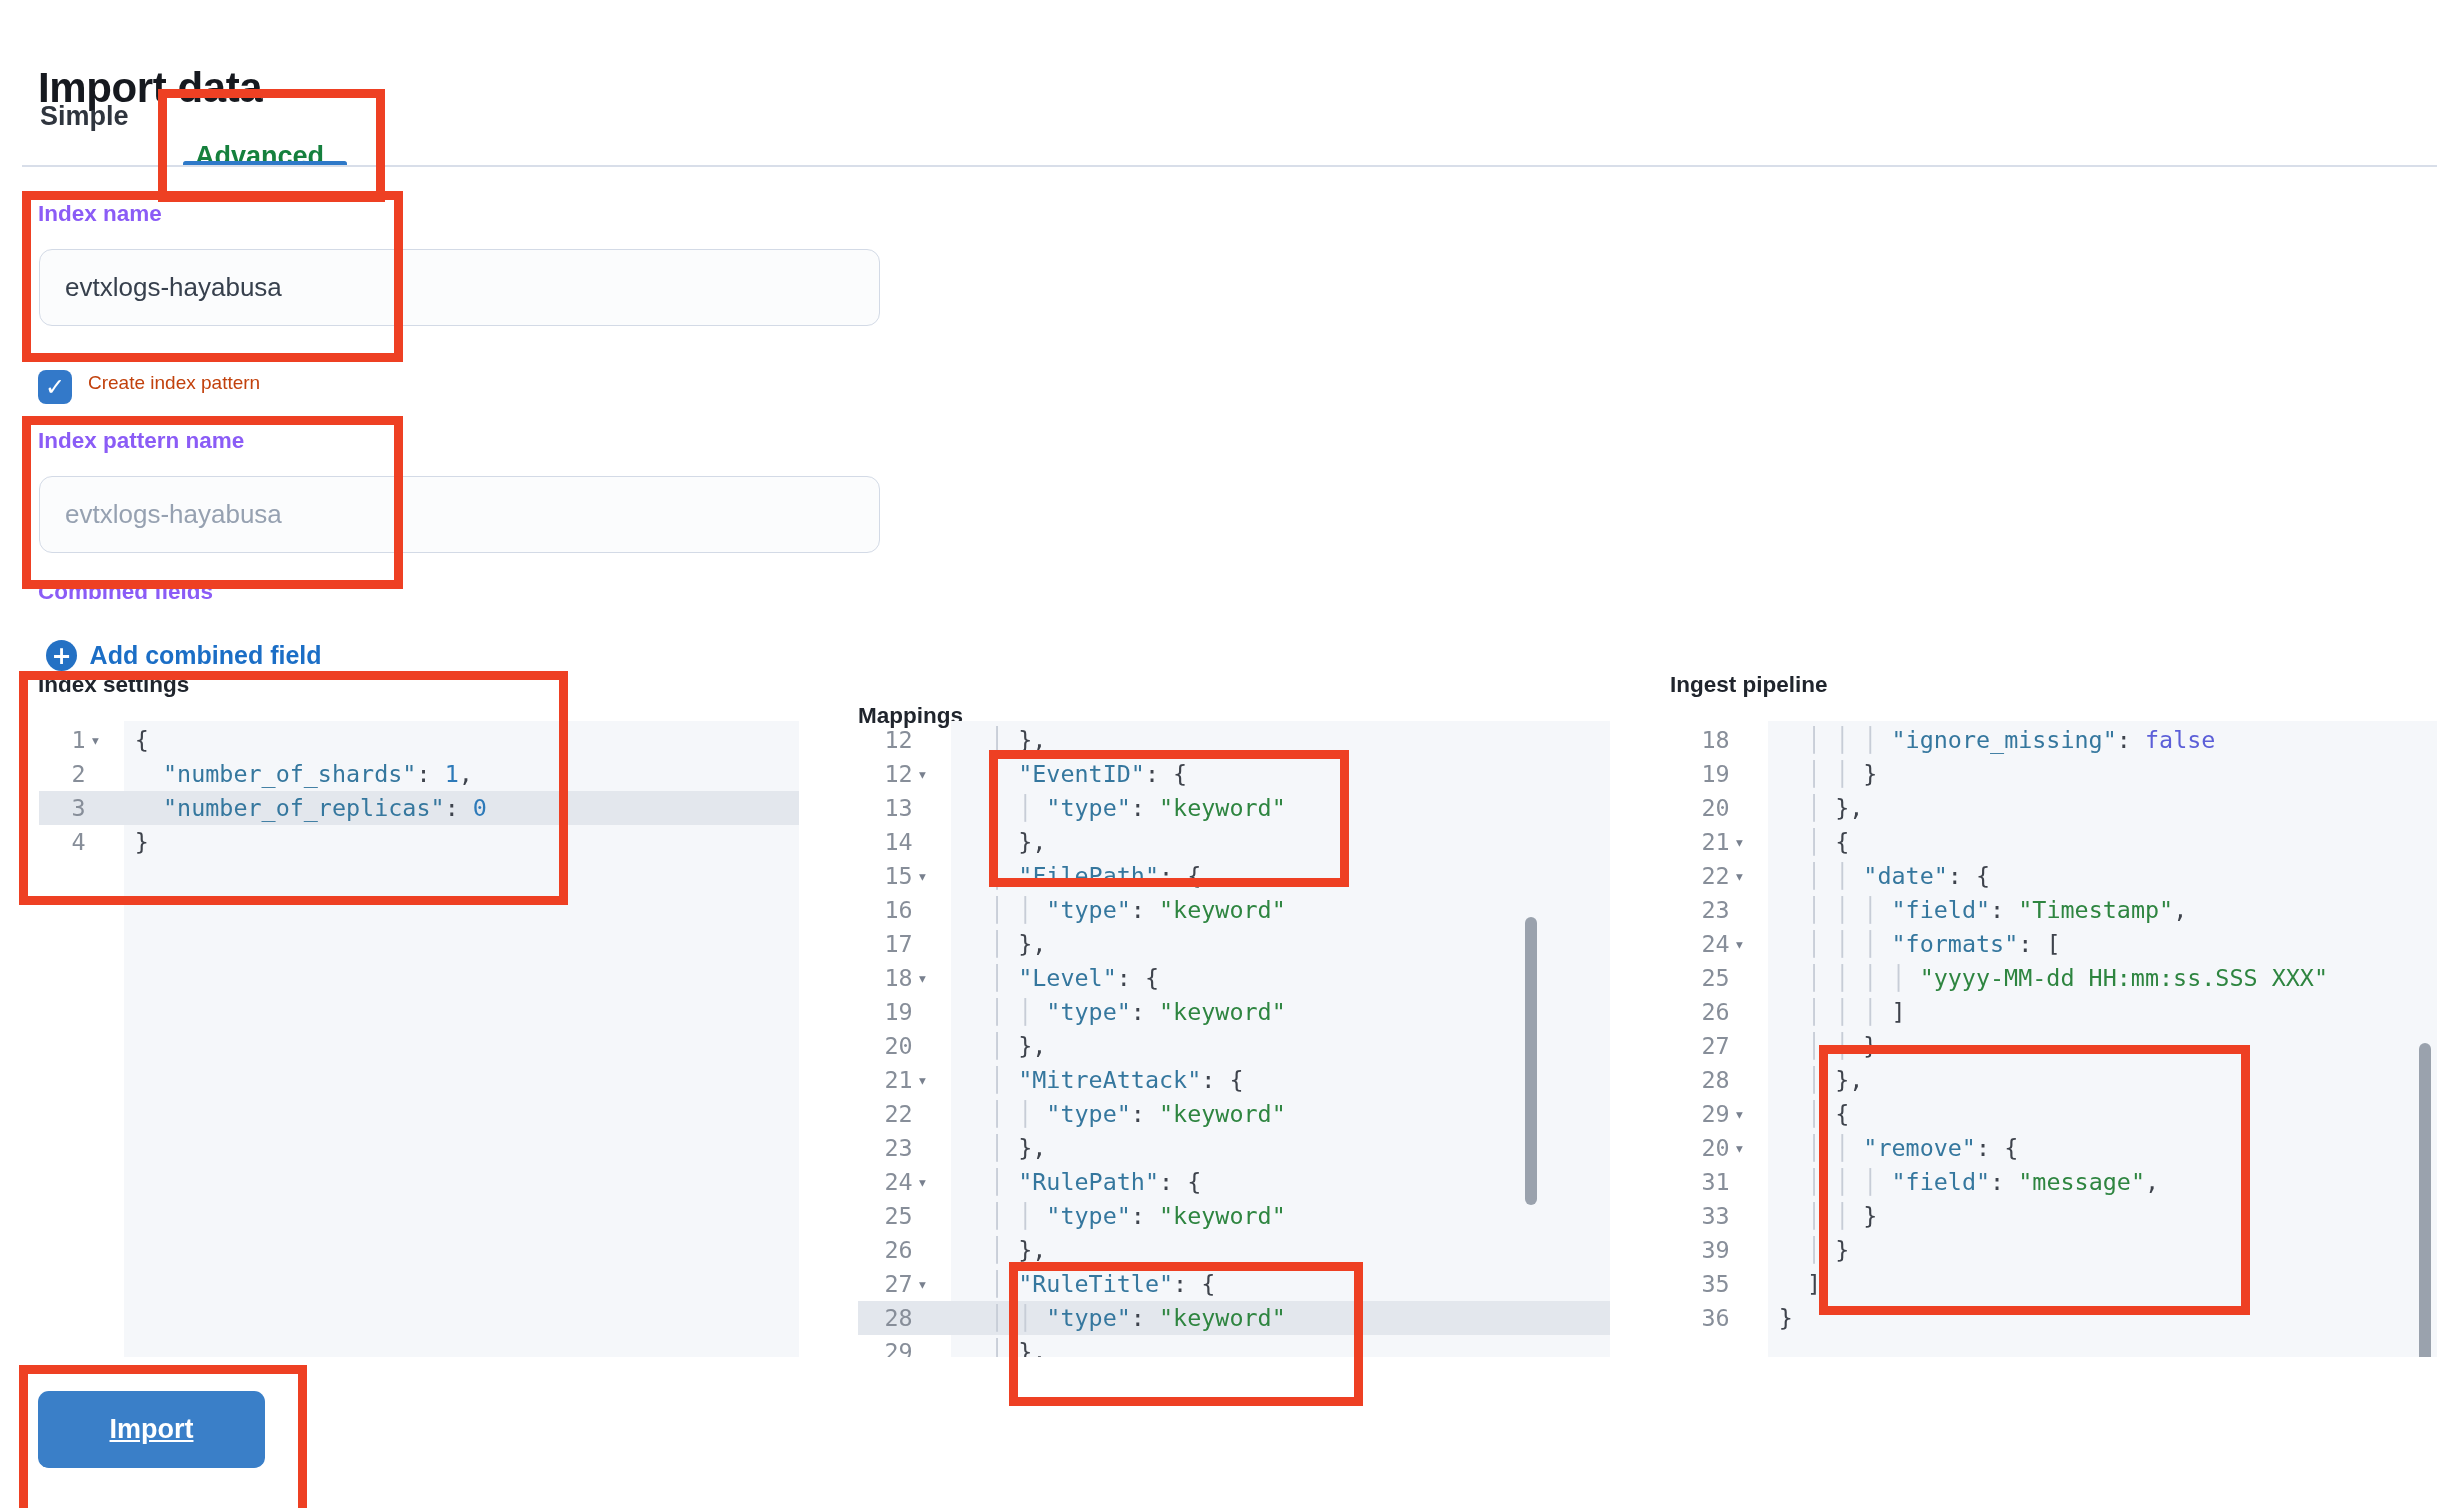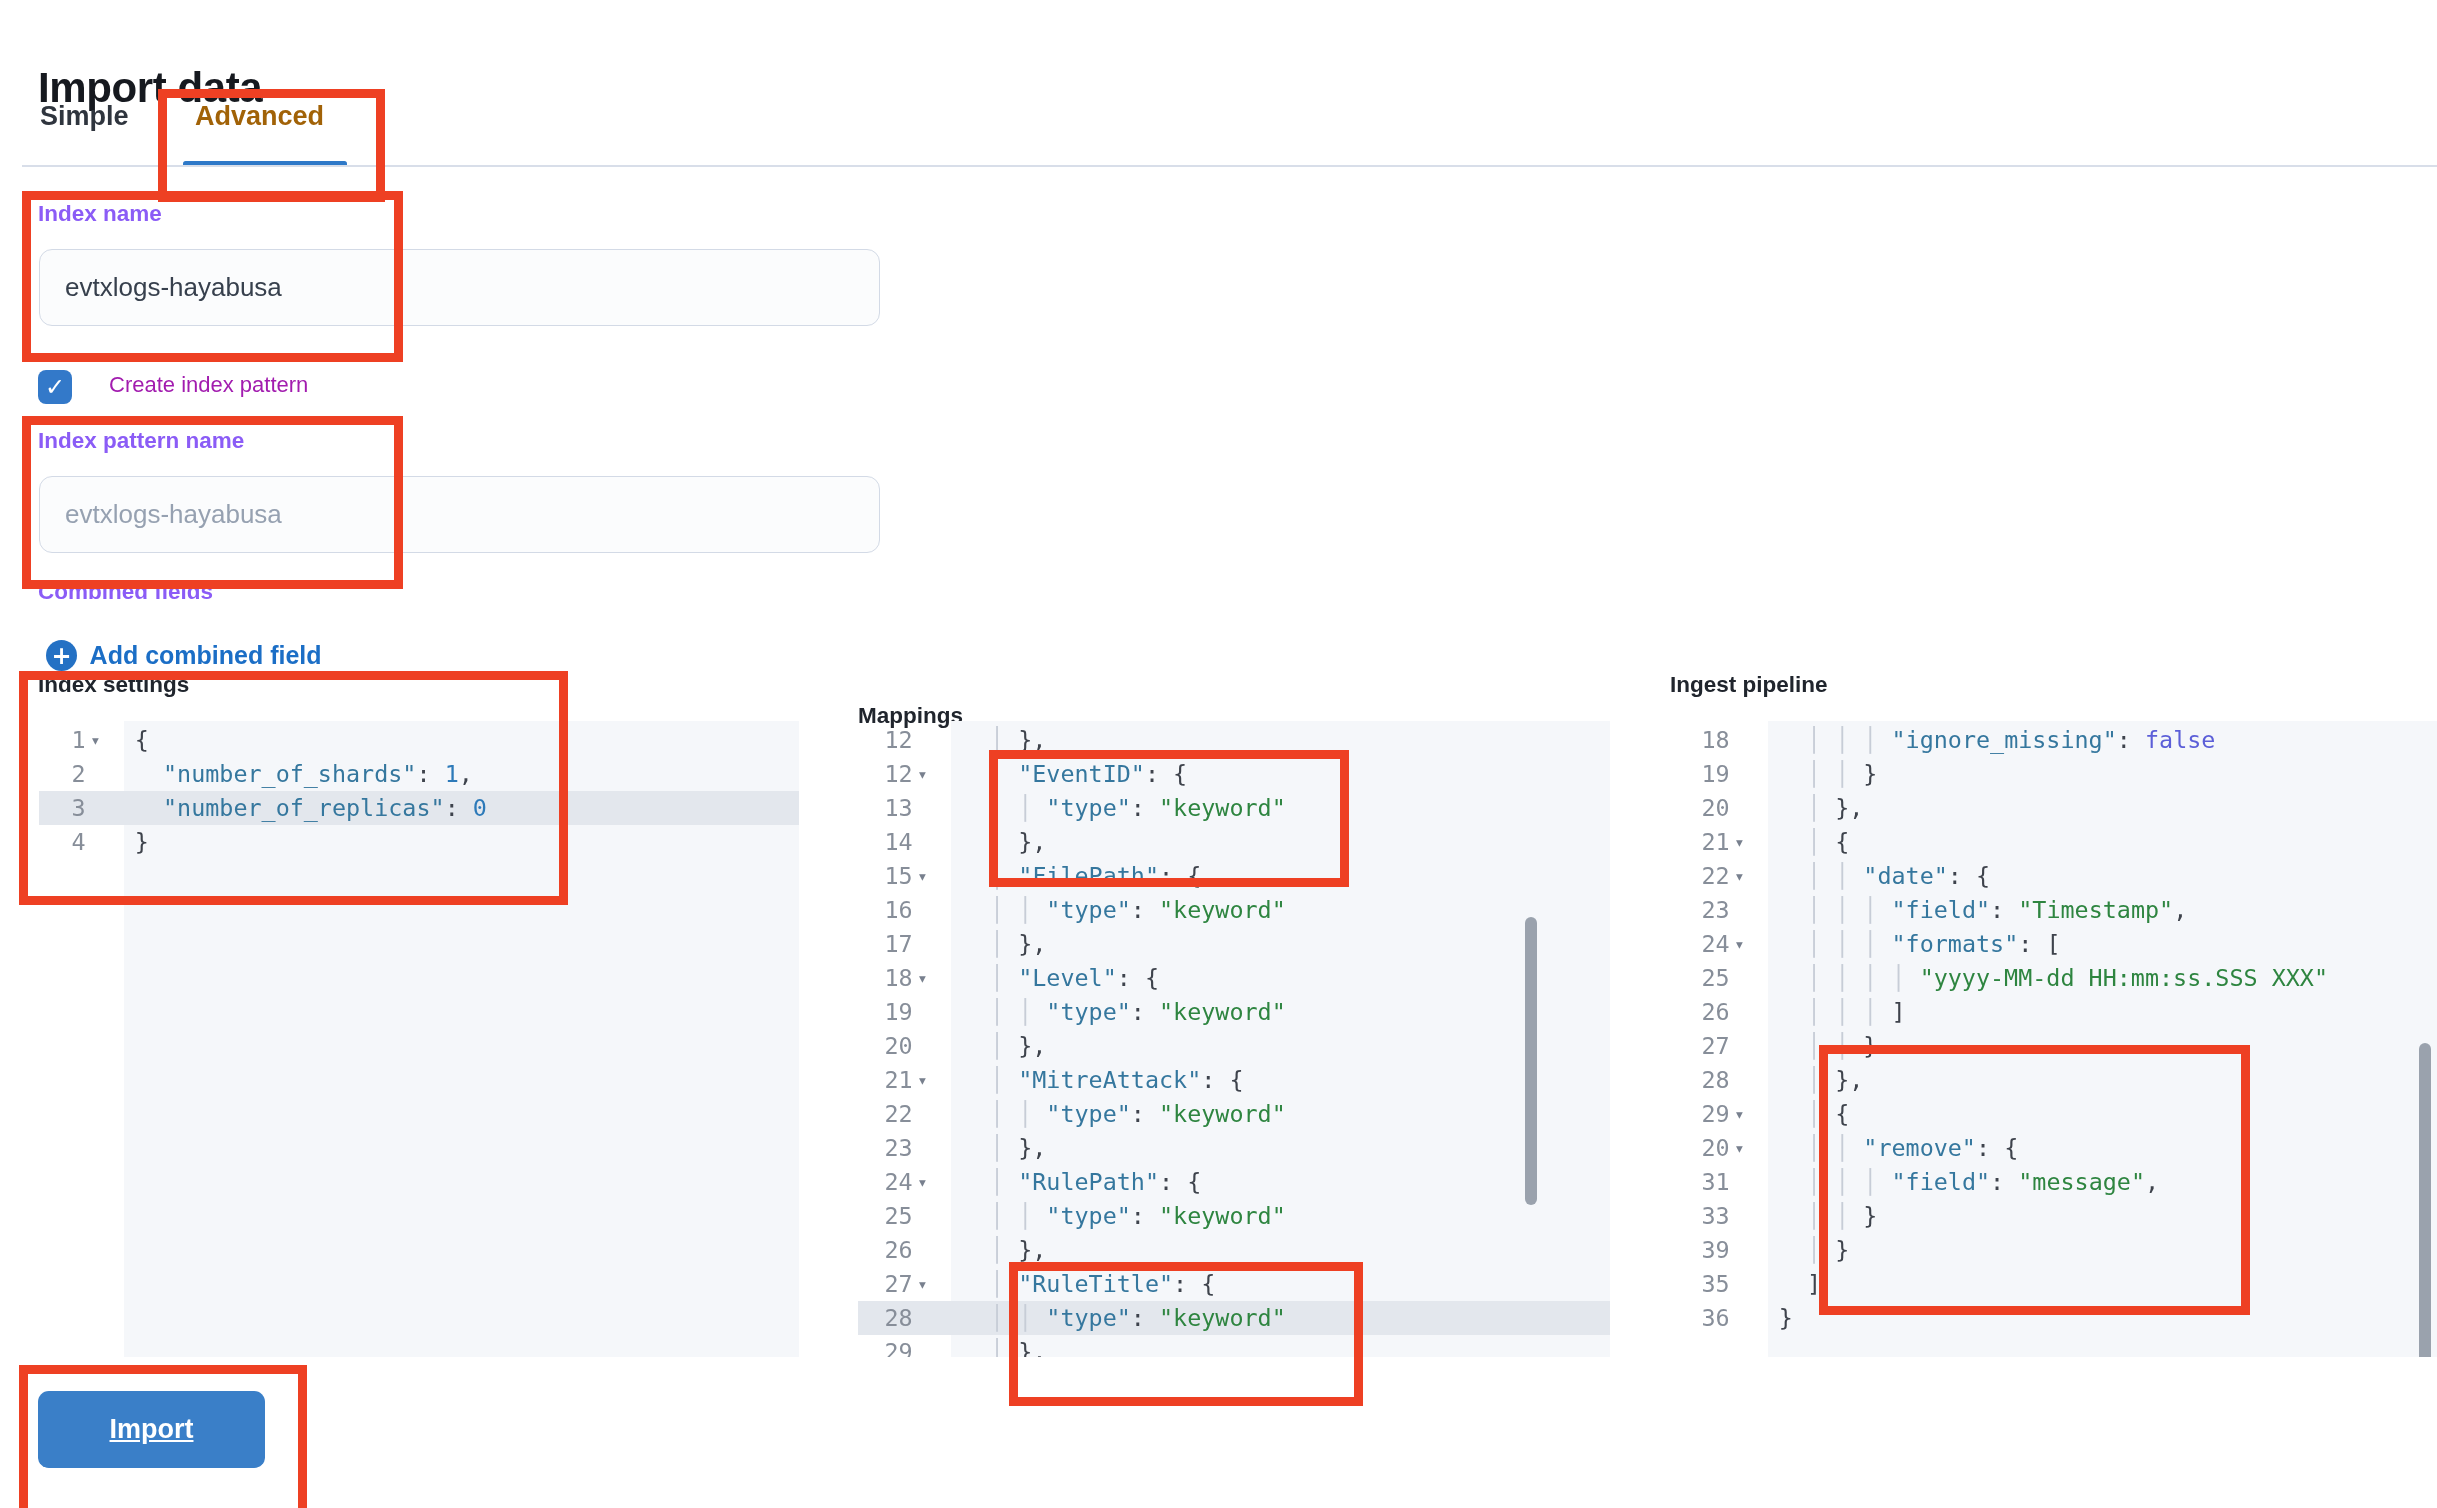--- a/index.html
+++ b/index.html
@@ -3,40 +3,40 @@
 <meta charset="utf-8">
 <style>
   html,body{margin:0;padding:0;background:#ffffff;}
   body{font-family:"Liberation Sans","DejaVu Sans",sans-serif;}
   .page{position:relative;width:2438px;height:1508px;background:#fff;overflow:hidden;}
 
   .title{position:absolute;left:38px;top:36px;font-size:42px;font-weight:700;color:#16191f;letter-spacing:-0.4px;}
 
   .tab{position:absolute;top:101px;font-size:27px;font-weight:700;cursor:pointer;}
   .tab-simple{left:40px;color:#2f353e;}
-  .tab-advanced{left:195px;color:#a16207;}
+  .tab-advanced{left:195px;color:#15803d;margin-top:40px;}
   .tab-underline{position:absolute;left:183px;top:161px;width:164px;height:6.3px;border-radius:2.7px;background:#2e79c8;}
   .tabs-divider{position:absolute;left:21.6px;top:165px;width:2416px;height:1.8px;background:#d8dee9;}
 
   .form-label{position:absolute;font-size:22.5px;font-weight:700;color:#8b5cf6;}
   .lbl-index-name{left:38px;top:201px;}
   .lbl-index-pattern{left:38px;top:428px;}
   .lbl-combined{left:38px;top:579px;}
 
   .text-input{position:absolute;left:39px;width:814px;height:75px;border:1.8px solid #d3dae6;border-radius:13px;
     background:#fbfcfd;font-family:"Liberation Sans","DejaVu Sans",sans-serif;font-size:26px;color:#37404d;
     padding:0 0 0 25px;outline:none;}
   .input-1{top:249px;}
   .input-2{top:476px;}
   .text-input::placeholder{color:#96a1b1;opacity:1;}
 
   .checkbox{position:absolute;left:38px;top:370px;width:34px;height:34px;border-radius:8px;background:#3379c9;cursor:pointer;}
   .checkbox .mark{position:absolute;left:0;top:0;width:34px;height:34px;display:flex;align-items:center;justify-content:center;
     color:#fff;font-size:24px;font-weight:700;font-family:"DejaVu Sans",sans-serif;}
-  .checkbox-label{position:absolute;left:88px;top:372px;font-size:22px;color:#a21caf;margin-left:21px;}
+  .checkbox-label{position:absolute;left:88px;top:372px;font-size:19px;color:#c2410c;}
 
   .add-field{position:absolute;left:46px;top:640px;display:flex;align-items:center;cursor:pointer;}
   .plus-circle{width:31px;height:31px;border-radius:50%;background:#2471c4;color:#fff;display:flex;align-items:center;
     justify-content:center;font-size:24px;font-weight:700;line-height:1;font-family:"DejaVu Sans",sans-serif;}
   .add-field-text{margin-left:12.6px;font-size:25px;font-weight:600;color:#1b6ec6;}
 
   .editor-label{position:absolute;top:672px;font-size:22.5px;font-weight:700;color:#20252d;}
   .elbl-0{left:38px;}
   .elbl-1{left:858px;margin-top:31px;}
   .elbl-2{left:1670px;}

